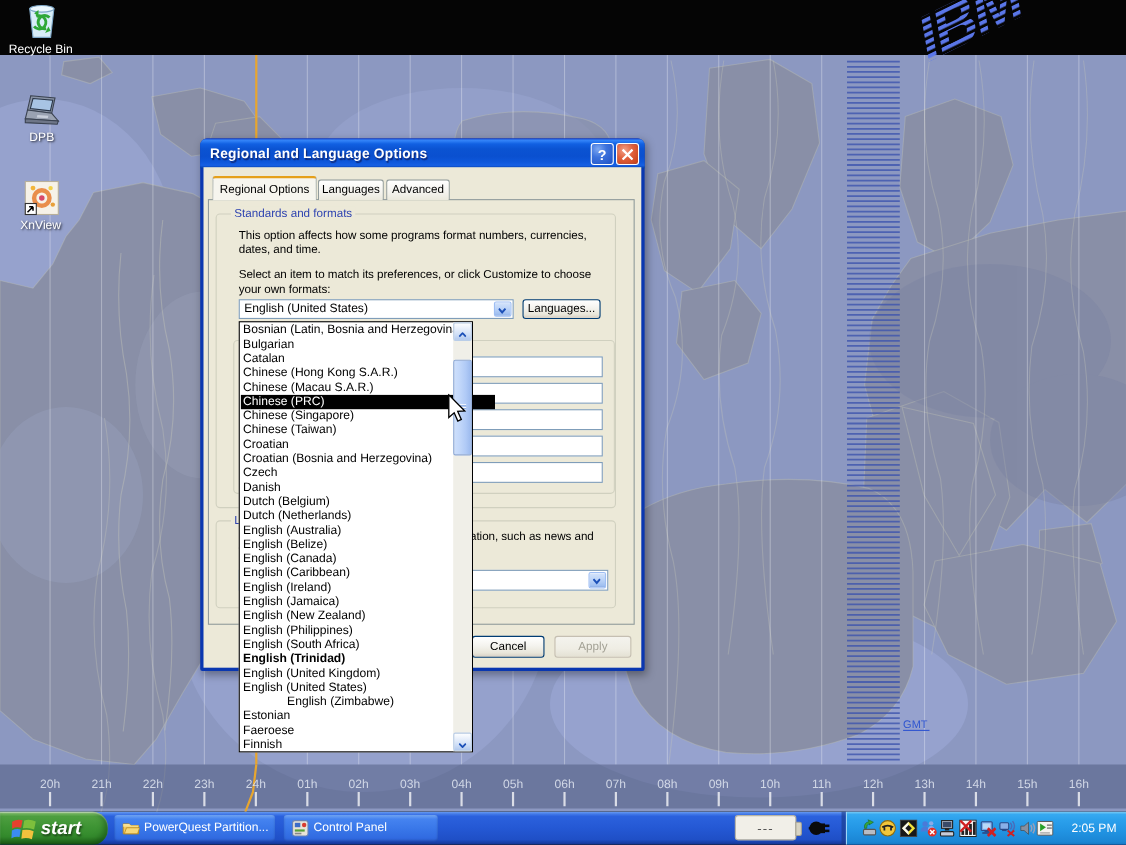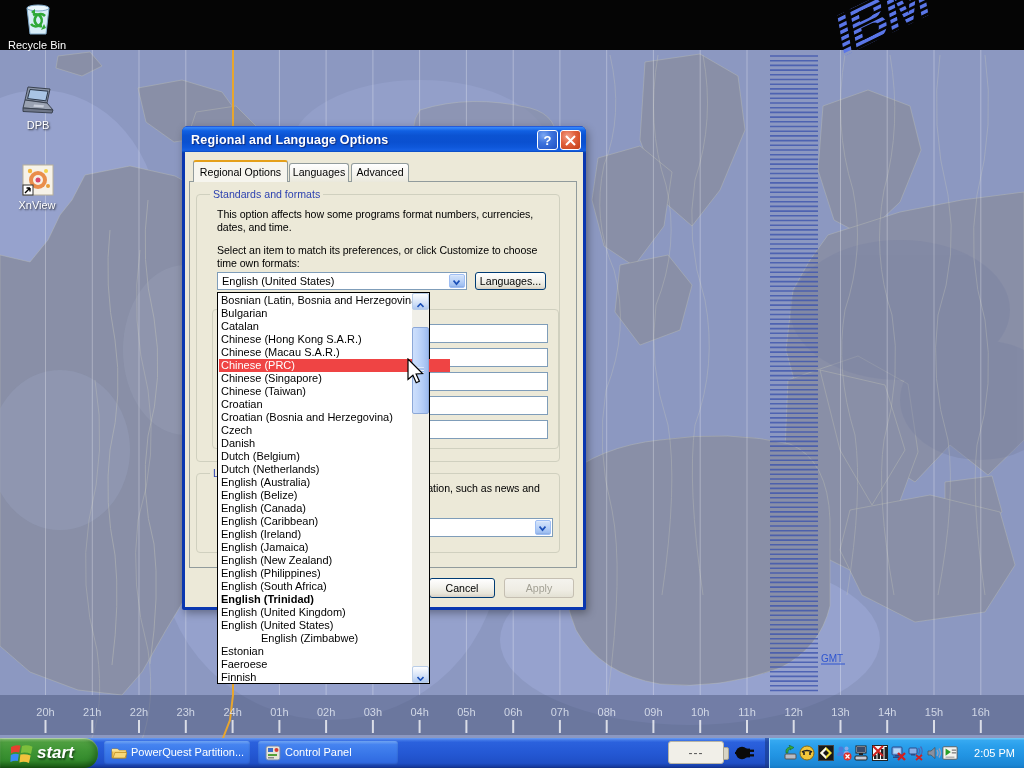--- a/index.html
+++ b/index.html
@@ -41,21 +41,21 @@
  border:1px solid #9EBEF4;box-sizing:border-box;}
 .chev{position:absolute;left:3px;top:4px;width:7px;height:7px;}
 .btn{position:absolute;font-size:10.6px;color:#000;text-align:center;
  background:linear-gradient(180deg,#FFFFFF 0%,#F4F3EE 45%,#E8E6DA 80%,#D8D0C4 100%);
  border:1px solid #003C74;border-radius:3px;box-sizing:border-box;}
 
 #list{position:absolute;left:217px;top:292px;width:213px;height:392px;background:#fff;
  border:1px solid #000;box-sizing:border-box;z-index:40;}
 .li{position:absolute;left:1px;font-size:11px;line-height:13px;height:13px;color:#000;
  padding-left:2px;width:229px;white-space:nowrap;overflow:hidden;}
-.sel{background:#ef4444;color:#fff;}
+.sel{background:#000000;color:#fff;}
 #sbar{position:absolute;right:0px;top:0px;width:17px;height:390px;background:#F0EFE8;}
 .sbtn{position:absolute;left:0px;width:17px;height:17px;border-radius:2px;
  background:linear-gradient(180deg,#FDFEFF 0%,#E9F0FB 30%,#CDDDF6 70%,#B0C8EE 100%);
  border:1px solid #B9CDE8;box-sizing:border-box;text-align:center;}
 #sthumb{position:absolute;left:0px;top:34px;width:17px;height:87px;border-radius:2px;
  background:linear-gradient(90deg,#CDDFFC 0%,#C3D8FA 30%,#B0CAF6 70%,#9CBAEE 100%);
  border:1px solid #8CA8D8;box-sizing:border-box;}
 
 #taskbar{position:absolute;left:0;top:738px;width:1024px;height:30px;
  background:linear-gradient(180deg,#6A9DF1 0%,#4178E8 7%,#2B61DD 14%,#2458D4 50%,#1F4FC6 84%,#15389B 97%,#112E80 100%);}
@@ -415,21 +415,21 @@
  <div id="tabpage"></div>
  <div id="tab1" class="tab">Regional Options</div>
  <div id="tab2" class="tab">Languages</div>
  <div id="tab3" class="tab">Advanced</div>
 
  <div class="gbox" style="left:14px;top:68px;width:364px;height:268px;"></div>
  <div class="glabel" style="left:28px;top:62px;">Standards and formats</div>
  <div class="txt" style="left:35px;top:82px;">This option affects how some programs format numbers, currencies,</div>
  <div class="txt" style="left:35px;top:95px;">dates, and time.</div>
  <div class="txt" style="left:35px;top:118px;">Select an item to match its preferences, or click Customize to choose</div>
- <div class="txt" style="left:35px;top:131px;">time own formats:</div>
+ <div class="txt" style="left:35px;top:131px;">your own formats:</div>
 
  <div class="fieldbox" style="left:35px;top:146px;width:250px;height:18px;">
   <div style="position:absolute;left:4px;top:2px;font-size:11px;">English (United States)</div>
   <div class="luna-drop">
         <svg class="chev" width="7" height="7" viewBox="0 0 7 7">
           <path d="M0.5,1.5 L3.5,5 L6.5,1.5" fill="none" stroke="#1C50B8" stroke-width="1.8"></path>
         </svg>
       </div>
  </div>
  <div class="btn" style="left:293px;top:146px;width:71px;height:18px;line-height:16px;">Languages...</div>

